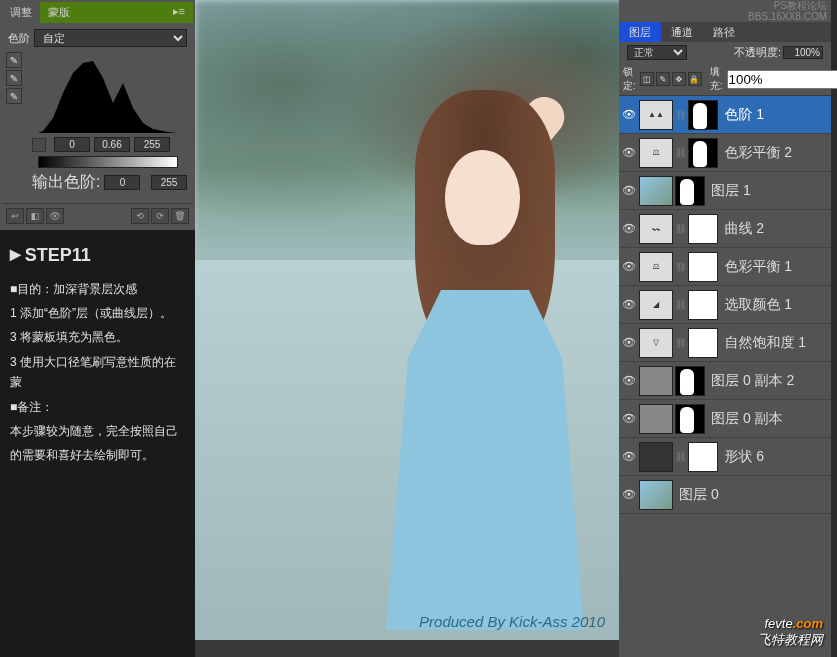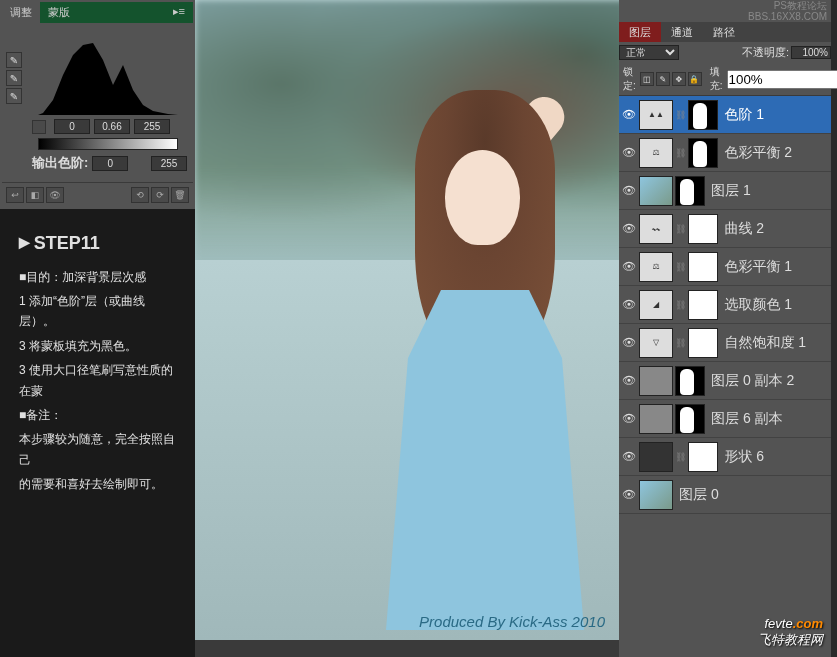--- a/index.html
+++ b/index.html
@@ -1,56 +1,56 @@
 <!DOCTYPE html>
 <html><head>
 <meta charset="utf-8">
 <style>
 * { margin: 0; padding: 0; box-sizing: border-box; font-family: "Microsoft YaHei", Arial, sans-serif; }
 body { background: #2a2a2a; width: 837px; height: 657px; overflow: hidden; position: relative; }
 .left-panel { position: absolute; left: 0; top: 0; width: 195px; height: 657px; background: #1a1a1a; }
 .adj-panel { background: #535353; padding: 2px; }
-.adj-tabs { display: flex; background: #14532d; font-size: 11px; color: #ccc; }
+.adj-tabs { display: flex; background: #4d7c0f; font-size: 11px; color: #ccc; }
 .adj-tabs span { padding: 3px 8px; cursor: pointer; }
 .adj-tabs span.active { background: #535353; }
 .adj-close { margin-left: auto; padding: 2px 4px; }
 .adj-body { padding: 6px; background: #535353; color: #ddd; font-size: 11px; }
 .adj-row { display: flex; align-items: center; gap: 4px; margin-bottom: 4px; }
 .adj-select { background: #3a3a3a; color: #ddd; border: 1px solid #222; padding: 1px 4px; font-size: 11px; flex: 1; }
 .adj-btn { background: #535353; border: 1px solid #222; color: #ddd; padding: 1px 8px; font-size: 11px; cursor: pointer; }
 .histogram { width: 140px; height: 80px; margin: 6px 0 2px 30px; position: relative; background: #535353; }
 .histo-svg { width: 100%; height: 100%; }
 .eyedroppers { position: absolute; left: 6px; top: 52px; display: flex; flex-direction: column; gap: 2px; }
 .eyedropper { width: 16px; height: 16px; background: #535353; border: 1px solid #333; display: flex; align-items: center; justify-content: center; font-size: 10px; }
 .inputs-row { display: flex; gap: 4px; margin: 4px 0 4px 24px; align-items: center; }
 .num-input { width: 36px; background: #3a3a3a; border: 1px solid #222; color: #ddd; font-size: 10px; padding: 1px 2px; text-align: center; }
 .grad-bar { width: 140px; height: 12px; margin: 4px 0 4px 30px; background: linear-gradient(90deg, #000, #fff); border: 1px solid #222; }
-.adj-label { font-size: 13px; color: #ddd; font-weight: bold; }
+.adj-label { font-size: 16px; color: #ddd; }
 .adj-bottom { display: flex; padding: 4px; gap: 2px; background: #535353; border-top: 1px solid #3a3a3a; }
 .adj-icon { width: 18px; height: 16px; background: #4a4a4a; border: 1px solid #333; font-size: 9px; display: flex; align-items: center; justify-content: center; color: #aaa; }
-.step-panel { padding: 19px; color: #e0e0e0; font-size: 12px; line-height: 1.7; }
+.step-panel { padding: 10px; color: #e0e0e0; font-size: 12px; line-height: 1.7; }
 .step-title { font-size: 18px; font-weight: bold; display: flex; align-items: center; gap: 4px; margin-bottom: 8px; }
 .step-title::before { content: "▶"; font-size: 14px; }
 .step-panel .li { margin-bottom: 4px; }
 .center-image { position: absolute; left: 195px; top: 0; width: 430px; height: 640px; background: linear-gradient(180deg, #c5dde0 0%, #a8c5c8 40%, #96b8bb 55%, #7a9da0 100%); overflow: hidden; }
 .trees { position: absolute; top: 0; width: 100%; height: 280px; background: radial-gradient(ellipse at 20% 30%, #5a7568 0%, transparent 50%), radial-gradient(ellipse at 70% 40%, #6b5548 0%, transparent 40%), radial-gradient(ellipse at 90% 20%, #4a6558 0%, transparent 50%), linear-gradient(180deg, #8aaeb5 0%, #7a9a8a 60%, transparent 100%); filter: blur(3px); }
 .water { position: absolute; top: 260px; width: 100%; height: 380px; background: linear-gradient(180deg, #b8d0d2 0%, #a0b8ba 100%); }
 .person { position: absolute; left: 180px; top: 90px; width: 240px; height: 540px; }
 .hair { position: absolute; left: 40px; top: 0; width: 140px; height: 260px; background: radial-gradient(ellipse at 50% 20%, #5a3a2a 0%, #6b4532 40%, #7a5038 100%); border-radius: 60px 60px 40px 40px / 80px 80px 100px 100px; }
 .face { position: absolute; left: 70px; top: 60px; width: 75px; height: 95px; background: #f5e0d0; border-radius: 40px 40px 35px 35px / 50px 50px 50px 50px; }
 .dress { position: absolute; left: 0; top: 200px; width: 220px; height: 340px; background: #8ec5de; border-radius: 30px 30px 0 0; clip-path: polygon(30% 0, 70% 0, 85% 20%, 95% 100%, 5% 100%, 15% 20%); }
 .arm { position: absolute; left: 100px; top: 30px; width: 100px; height: 40px; background: #f0d8c5; border-radius: 20px; transform: rotate(-50deg); }
 .credit { position: absolute; bottom: 10px; right: 20px; color: #2a6a85; font-size: 15px; font-style: italic; }
 .dark-strip { position: absolute; left: 195px; bottom: 0; width: 430px; height: 17px; background: #3a3a3a; }
 .right-panel { position: absolute; right: 6px; top: 0; width: 212px; height: 657px; background: #535353; color: #ddd; font-size: 11px; }
 .watermark { position: absolute; top: 0; right: 4px; font-size: 10px; color: #888; text-align: right; line-height: 1.1; }
 .layer-tabs { display: flex; background: #424242; height: 20px; margin-top: 22px; }
 .layer-tabs span { padding: 3px 10px; font-size: 11px; }
-.layer-tabs span.active { background: #7f1d1d; }
-.layer-controls { padding: 3px 0; display: flex; align-items: center; gap: 2px; }
+.layer-tabs span.active { background: #1d4ed8; }
+.layer-controls { padding: 3px 8px; display: flex; align-items: center; gap: 2px; }
 .layer-controls .sel { background: #3a3a3a; border: 1px solid #222; color: #ddd; font-size: 10px; padding: 0 2px; }
 .layer-controls .pct { width: 40px; text-align: right; }
 .lock-row { padding: 2px 4px; display: flex; align-items: center; gap: 4px; font-size: 10px; }
 .lock-icons { display: flex; gap: 2px; }
 .lock-icons span { width: 14px; height: 14px; background: #4a4a4a; border: 1px solid #333; display: inline-flex; align-items: center; justify-content: center; font-size: 8px; }
 .layers { border-top: 1px solid #3a3a3a; }
 .layer { display: flex; align-items: center; height: 38px; border-bottom: 1px solid #424242; padding: 0 2px; gap: 2px; }
 .layer.selected { background: #2d6bb5; color: #fff; }
 .layer .eye { width: 16px; text-align: center; font-size: 11px; }
 .layer .thumb { width: 34px; height: 30px; background: #ddd; border: 1px solid #222; display: flex; align-items: center; justify-content: center; font-size: 8px; color: #333; }
@@ -69,20 +69,26 @@
 <body>
 
 <div class="left-panel">
   <div class="adj-panel">
     <div class="adj-tabs">
       <span class="active">调整</span>
       <span>蒙版</span>
       <span class="adj-close">▸≡</span>
     </div>
     <div class="adj-body">
+      <div class="adj-row">
+        <span>色阶</span>
+        <select class="adj-select">
+          <option>自定</option>
+        </select>
+      </div>
       <div class="eyedroppers">
         <div class="eyedropper">✎</div>
         <div class="eyedropper">✎</div>
         <div class="eyedropper">✎</div>
       </div>
       <div class="histogram">
         <svg class="histo-svg" viewBox="0 0 140 80">
           <polygon points="0,80 5,78 15,65 25,40 35,20 45,10 55,8 65,25 75,50 85,30 95,55 105,70 115,76 130,79 140,80" fill="#000"></polygon>
         </svg>
       </div>
@@ -216,21 +222,21 @@
     <div class="layer">
       <span class="eye">👁</span>
       <div class="thumb grey"></div>
       <div class="mask black shape"></div>
       <span class="name">图层 0 副本 2</span>
     </div>
     <div class="layer">
       <span class="eye">👁</span>
       <div class="thumb grey"></div>
       <div class="mask black shape"></div>
-      <span class="name">图层 6 副本</span>
+      <span class="name">图层 0 副本</span>
     </div>
     <div class="layer">
       <span class="eye">👁</span>
       <div class="thumb dark"></div>
       <span class="link">⛓</span>
       <div class="mask"></div>
       <span class="name">形状 6</span>
     </div>
     <div class="layer last">
       <span class="eye">👁</span>

